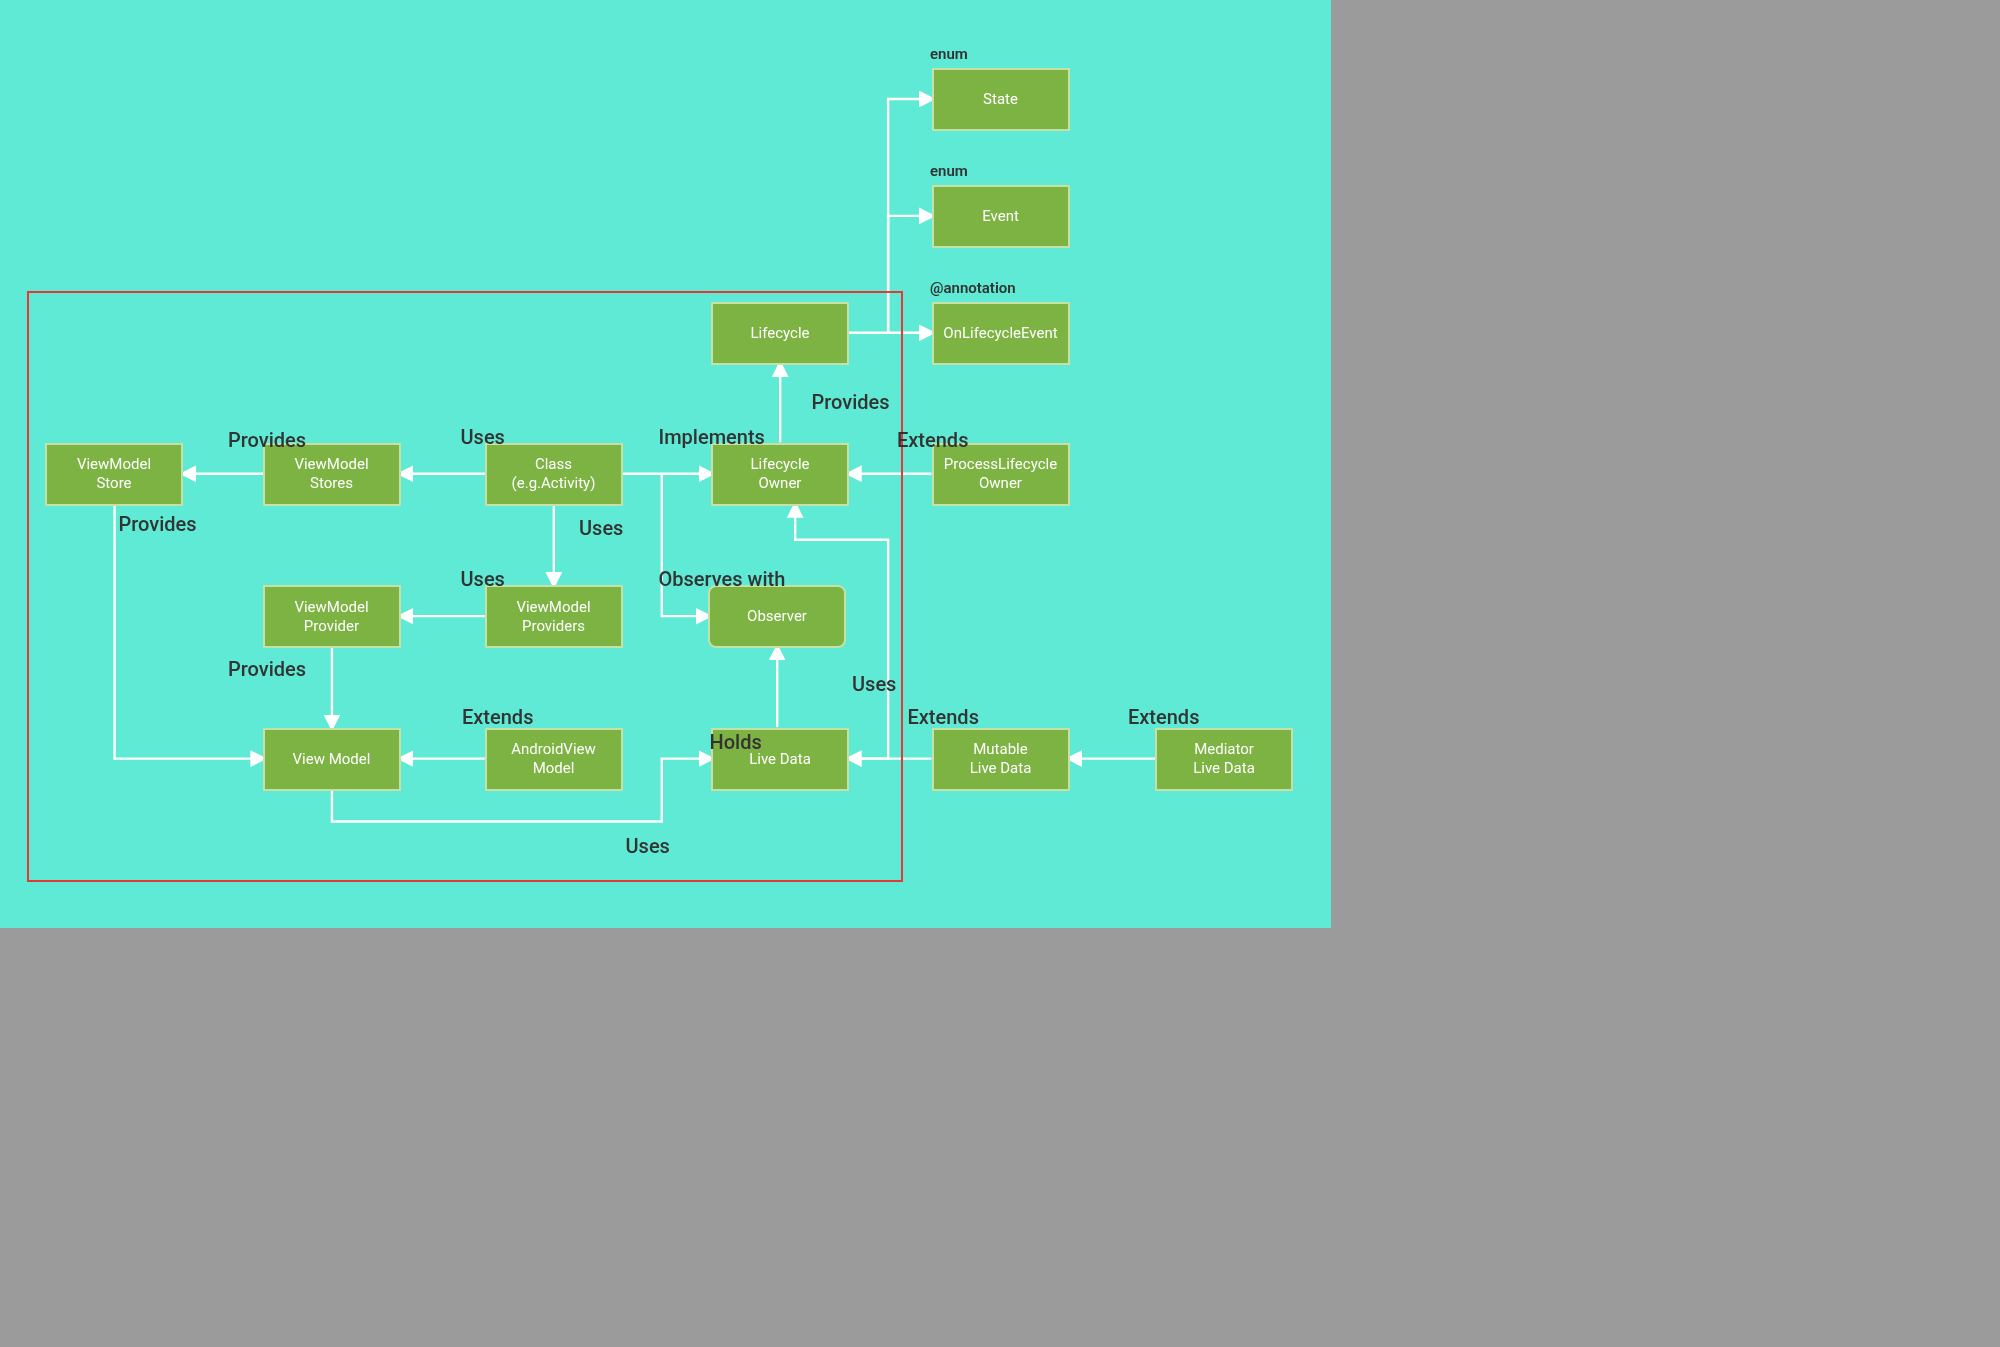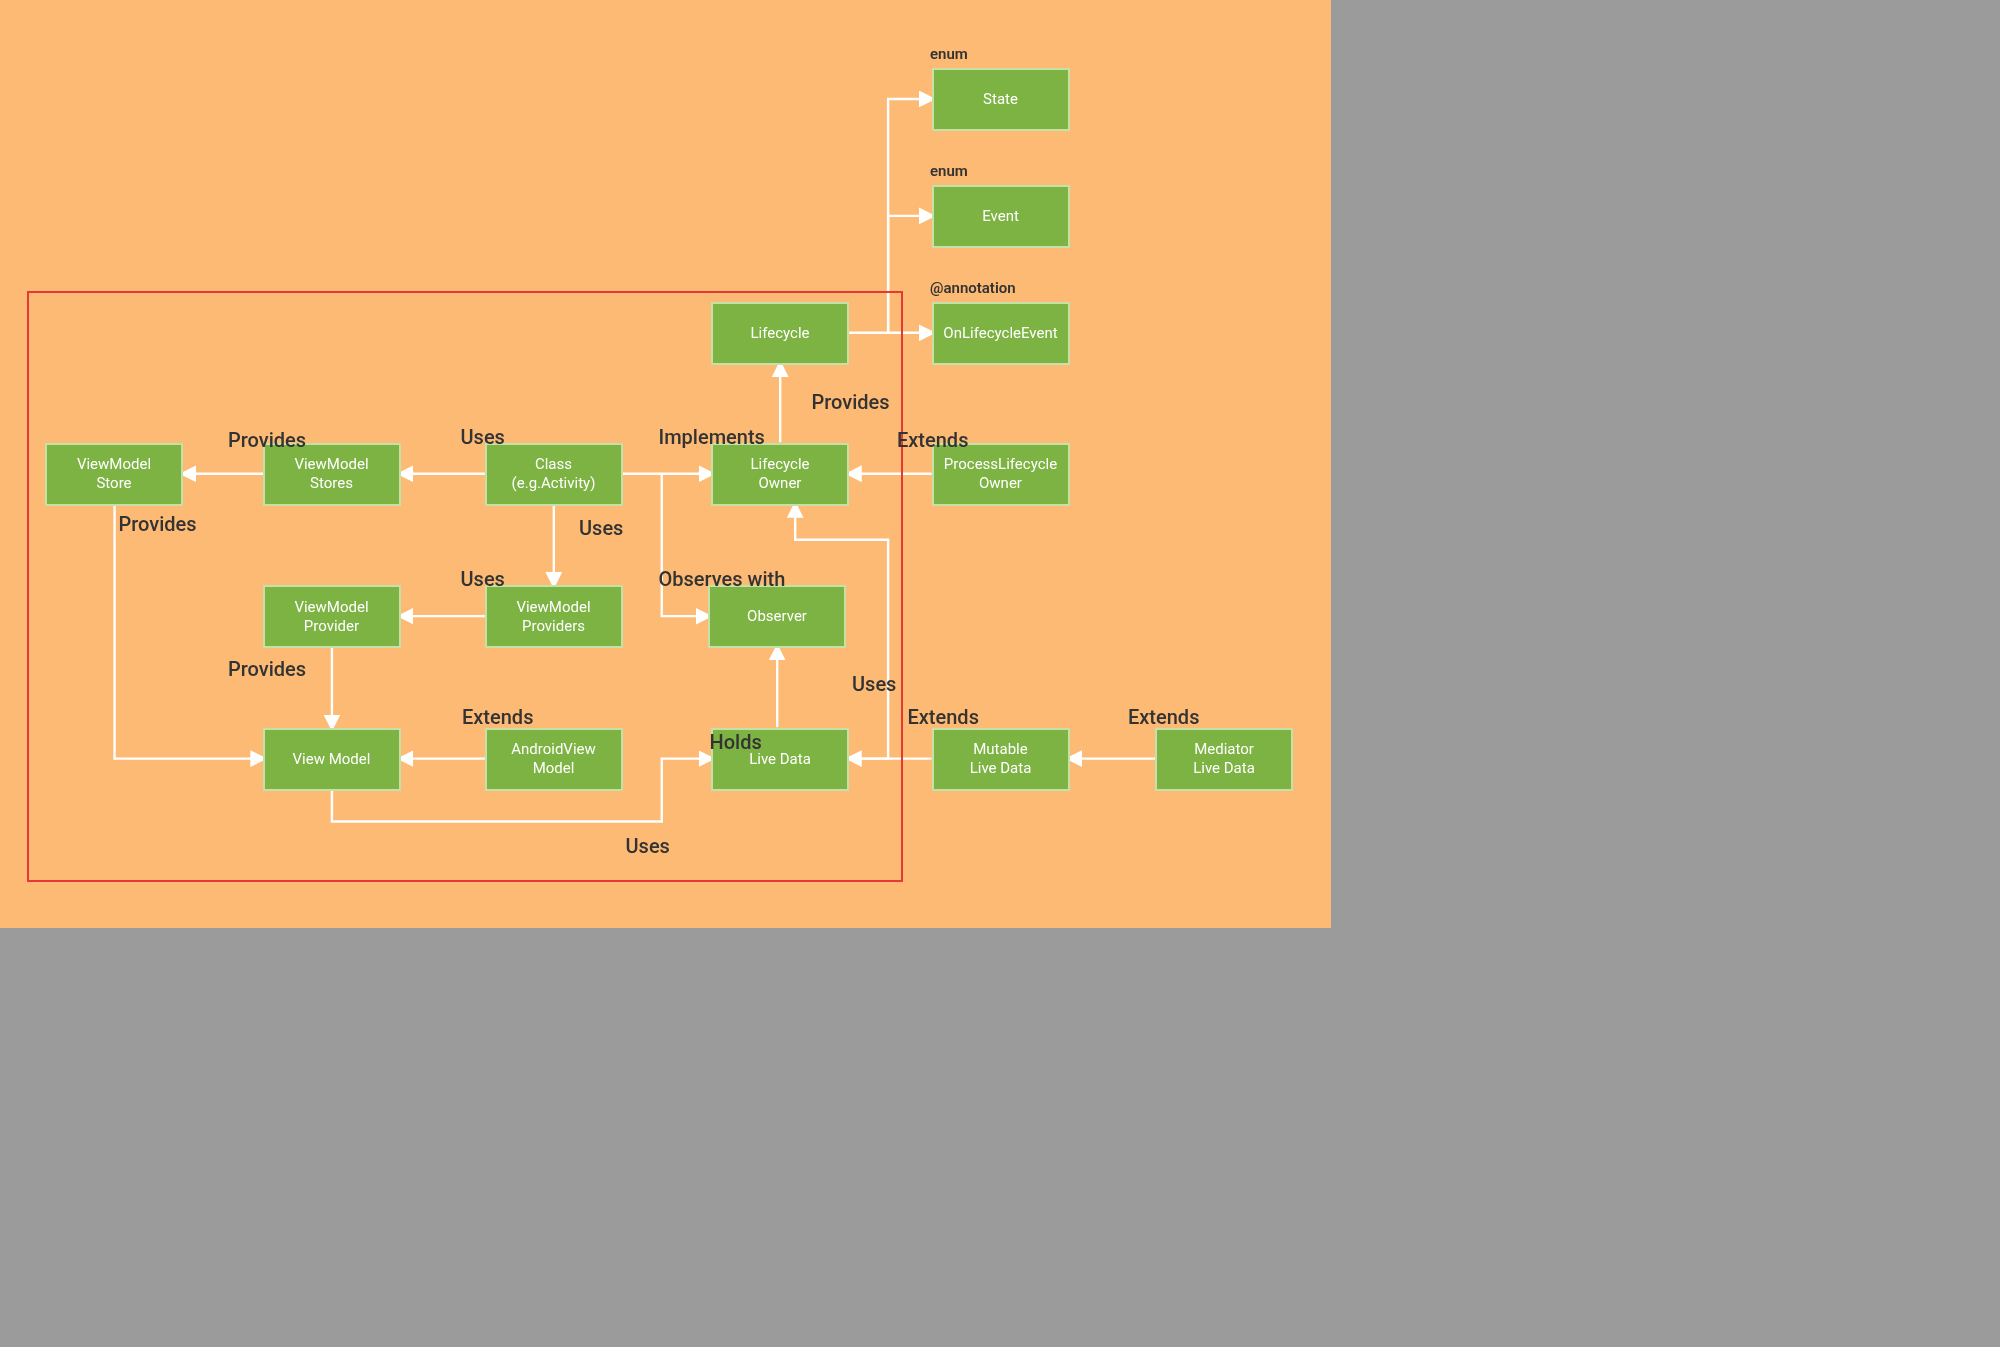--- a/index.html
+++ b/index.html
@@ -1,17 +1,17 @@
 <!DOCTYPE html>
 <html><head>
 <meta charset="utf-8">
 <style>
 html,body{margin:0;padding:0}
 body{background:#9b9b9b;font-family:-apple-system,BlinkMacSystemFont,"Segoe UI",Roboto,Helvetica,Arial,sans-serif}
-#stage{position:relative;width:1331px;height:928px;margin:0;background:#fdba74}
+#stage{position:relative;width:1331px;height:928px;margin:0;background:#5eead4}
 .red-frame{position:absolute;border:2px solid #e53935;box-sizing:border-box}
 .node{position:absolute;box-sizing:border-box;background:#7cb342;border:2px solid #c5e1a5;display:flex;align-items:center;justify-content:center;text-align:center;color:#fff;font-size:15px;line-height:1.25;padding:4px 8px}
 .hdr{position:absolute;color:#333;font-size:15px;font-weight:600}
 .edge-label{position:absolute;color:#333;font-size:20px;font-weight:500}
 svg.wires{position:absolute;left:0;top:0;pointer-events:none}
 </style>
 </head>
 <body>
 
 <div id="stage">
@@ -72,21 +72,21 @@
   <div class="node" id="n-event" style="left: 931.5px; top: 184.5px; width: 138px; height: 63px;">Event</div>
   <div class="node" id="n-onle" style="left: 931.5px; top: 301.5px; width: 138px; height: 63px;">OnLifecycleEvent</div>
   <div class="node" id="n-lifecycle" style="left: 711px; top: 301.5px; width: 138px; height: 63px;">Lifecycle</div>
   <div class="node" id="n-plo" style="left: 931.5px; top: 442.5px; width: 138px; height: 63px;">ProcessLifecycle<br>Owner</div>
   <div class="node" id="n-lo" style="left: 711px; top: 442.5px; width: 138px; height: 63px;">Lifecycle<br>Owner</div>
   <div class="node" id="n-cls" style="left: 484.5px; top: 442.5px; width: 138px; height: 63px;">Class<br>(e.g.Activity)</div>
   <div class="node" id="n-vms" style="left: 262.5px; top: 442.5px; width: 138px; height: 63px;">ViewModel<br>Stores</div>
   <div class="node" id="n-vmstore" style="left: 45px; top: 442.5px; width: 138px; height: 63px;">ViewModel<br>Store</div>
   <div class="node" id="n-vmp" style="left: 262.5px; top: 585px; width: 138px; height: 63px;">ViewModel<br>Provider</div>
   <div class="node" id="n-vmps" style="left: 484.5px; top: 585px; width: 138px; height: 63px;">ViewModel<br>Providers</div>
-  <div class="node" id="n-observer" style="left: 708px; top: 585px; width: 138px; height: 63px;">Observer</div>
+  <div class="node" id="n-observer" style="left: 708px; top: 585px; width: 138px; height: 63px; border-radius: 8px;">Observer</div>
   <div class="node" id="n-vm" style="left: 262.5px; top: 727.5px; width: 138px; height: 63px;">View Model</div>
   <div class="node" id="n-avm" style="left: 484.5px; top: 727.5px; width: 138px; height: 63px;">AndroidView<br>Model</div>
   <div class="node" id="n-ld" style="left: 711px; top: 727.5px; width: 138px; height: 63px;">Live Data</div>
   <div class="node" id="n-mld" style="left: 931.5px; top: 727.5px; width: 138px; height: 63px;">Mutable<br>Live Data</div>
   <div class="node" id="n-medld" style="left: 1155px; top: 727.5px; width: 138px; height: 63px; text-align: center;">Mediator<br>Live Data</div>
 
   <div class="edge-label" id="l-lc_prov" style="left: 811.5px; top: 390px;">Provides</div>
   <div class="edge-label" id="l-lo_impl" style="left: 658.5px; top: 424.5px;">Implements</div>
   <div class="edge-label" id="l-plo_ext" style="left: 897px; top: 427.5px;">Extends</div>
   <div class="edge-label" id="l-cls_uses" style="left: 460.5px; top: 424.5px;">Uses</div>

